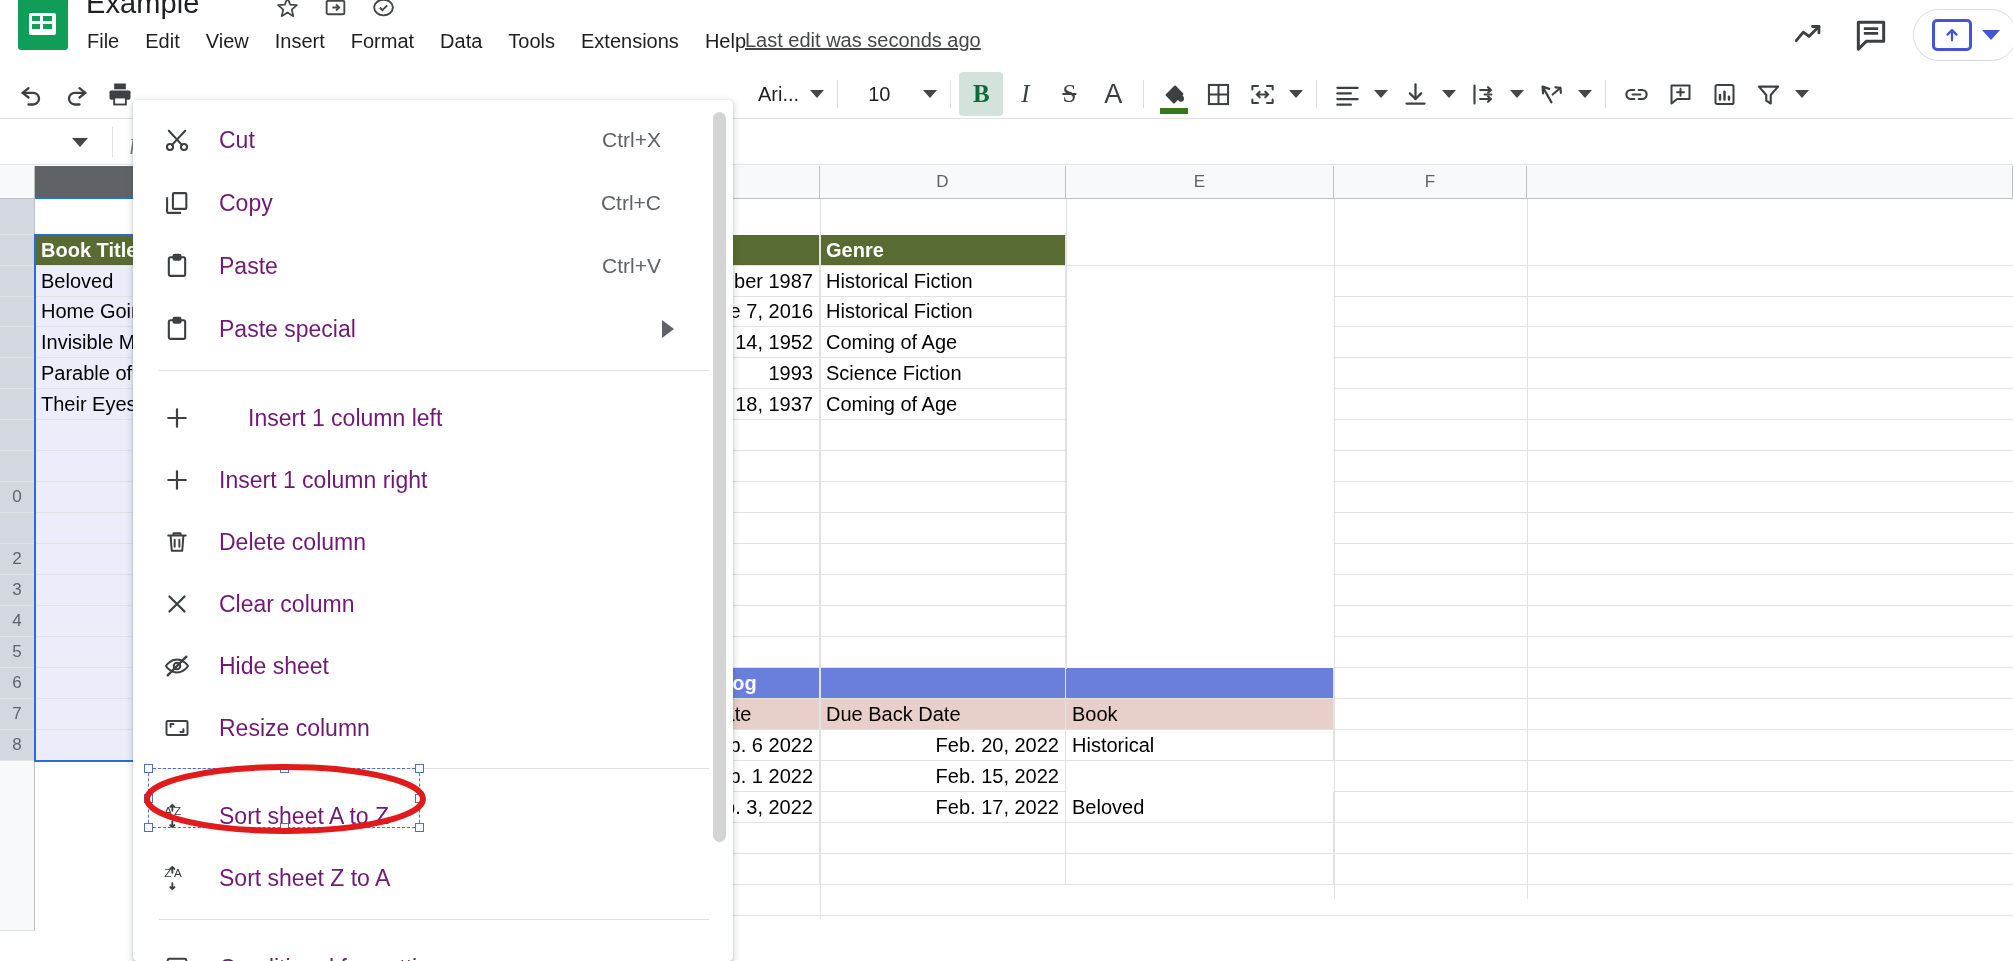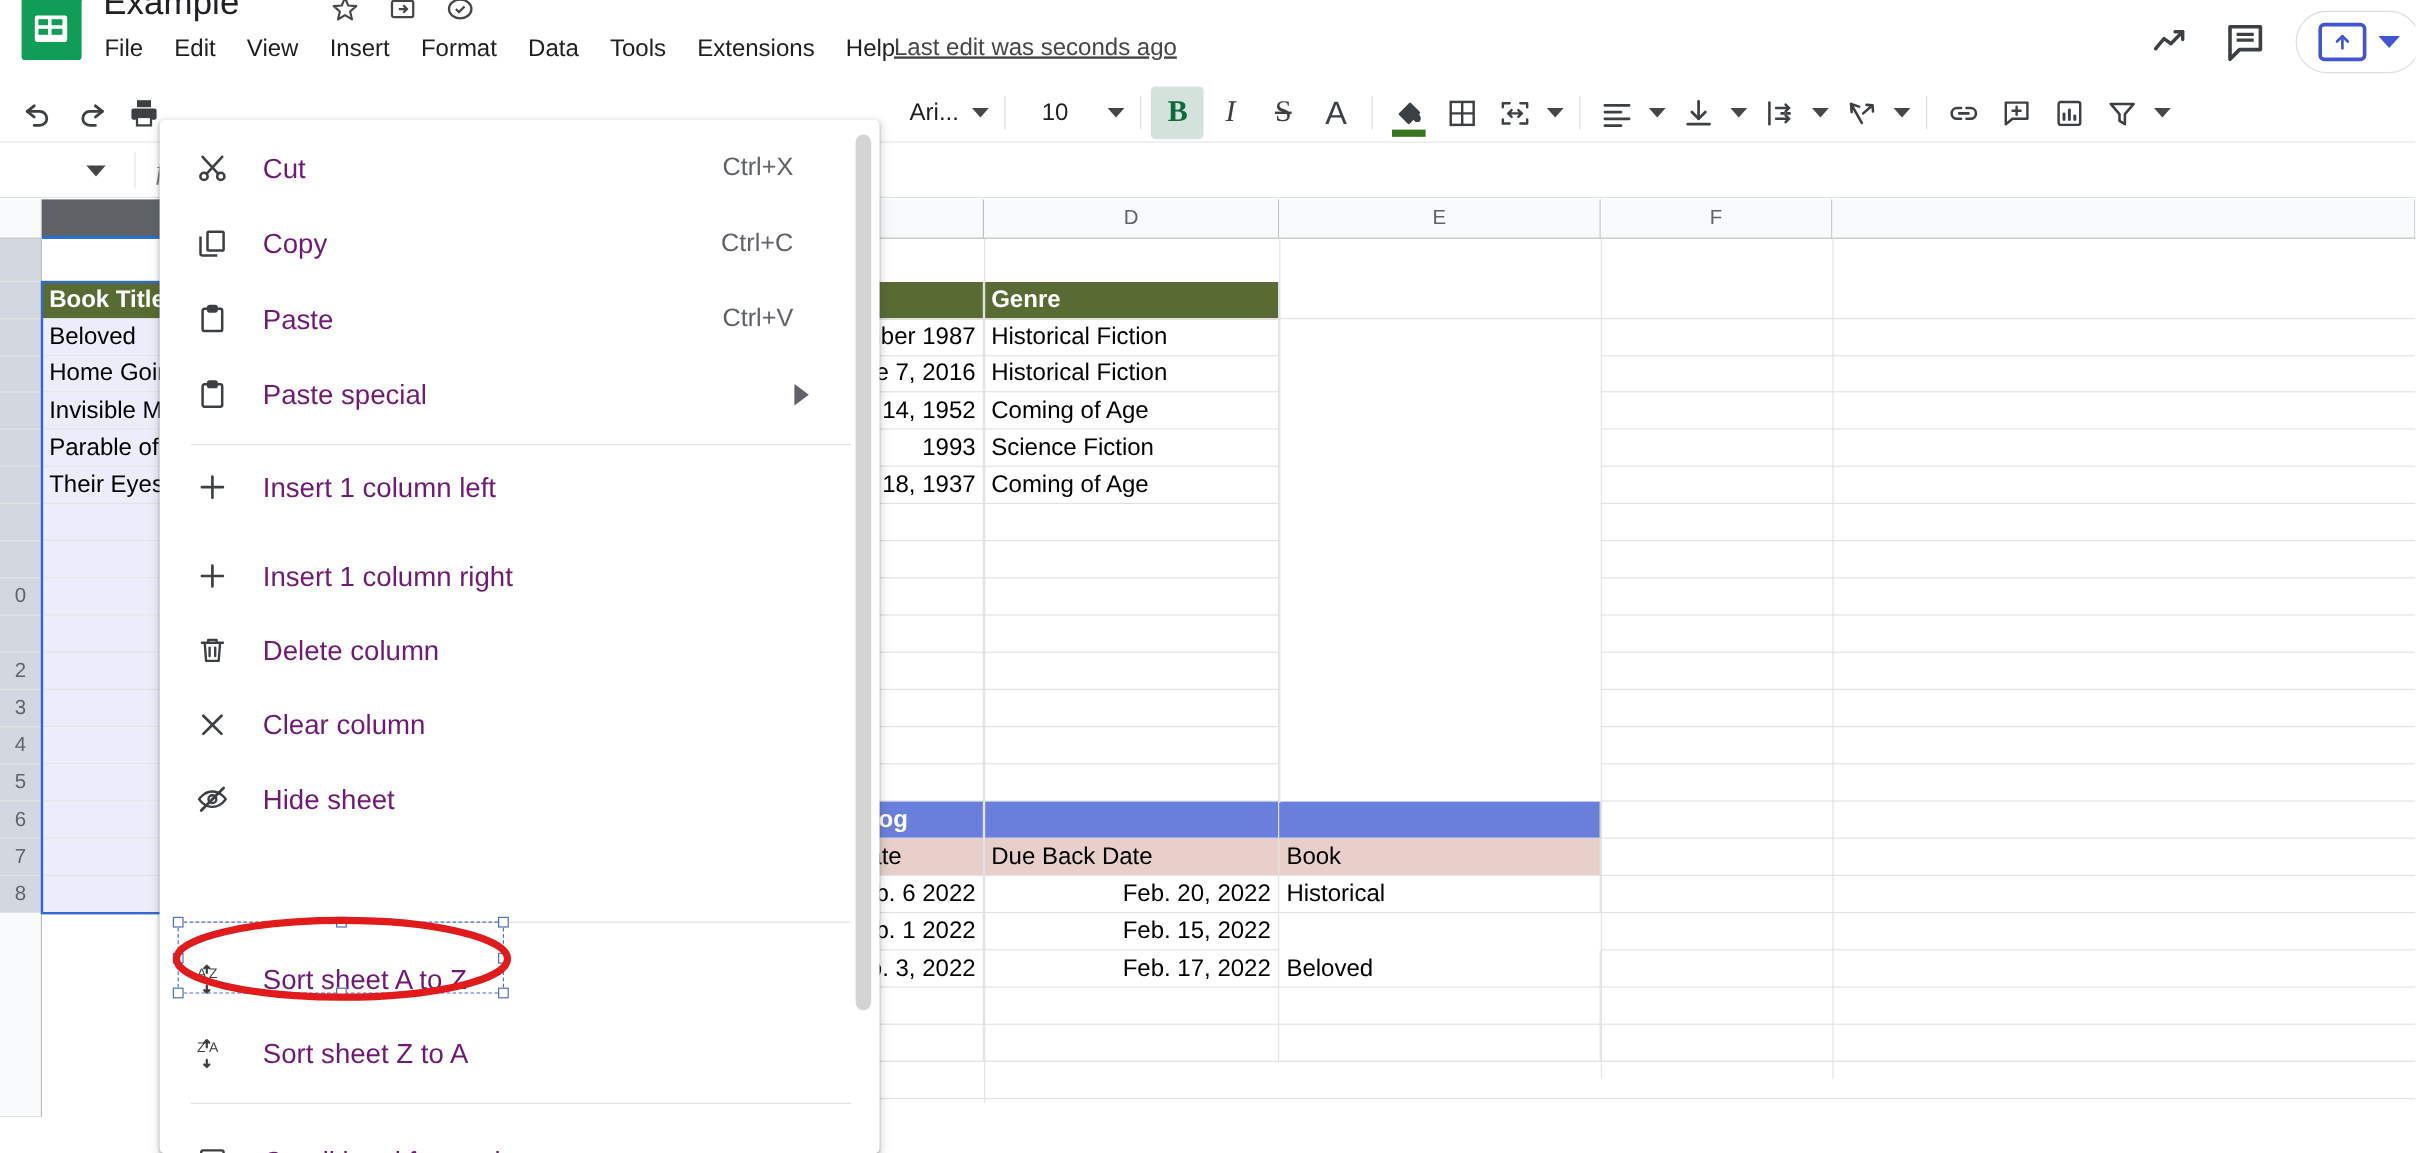--- a/index.html
+++ b/index.html
@@ -581,21 +581,21 @@
             <rect x="5" y="4.5" width="14" height="16" rx="1.4"></rect>
             <rect x="9" y="2.5" width="6" height="4" rx="1" fill="#3c4043"></rect>
           </svg>
       </span>
       <span class="ctx-label">Paste</span>
       <span class="ctx-accel">Ctrl+V</span>
     </div>
 
     <div class="ctx-sep" style="top:270px;"></div>
 
-    <div class="ctxitem" style="top:276px;">
+    <div class="ctxitem" style="top:288px;gap:29px;">
       <span class="ctx-ico">
         <svg width="28" height="28" viewBox="0 0 24 24" stroke="#3c4043" stroke-width="1.9" stroke-linecap="round">
             <path d="M12 4.5v15M4.5 12h15"></path>
           </svg>
       </span>
       <span class="ctx-label">Insert 1 column left</span>
     </div>
 
     <div class="ctxitem" style="top:350px;">
       <span class="ctx-ico">
@@ -629,20 +629,29 @@
       <span class="ctx-ico">
         <svg width="28" height="28" viewBox="0 0 24 24" fill="none" stroke="#3c4043" stroke-width="1.7" stroke-linecap="round">
             <path d="M2.5 12S6 6.5 12 6.5s9.5 5.5 9.5 5.5-3.5 5.5-9.5 5.5S2.5 12 2.5 12z"></path>
             <circle cx="12" cy="12" r="2.8"></circle>
             <path d="M4 20L20 4" stroke-width="2"></path>
           </svg>
       </span>
       <span class="ctx-label">Hide sheet</span>
     </div>
 
+    <div class="ctxitem" style="top:598px;">
+      <span class="ctx-ico">
+        <svg width="28" height="28" viewBox="0 0 24 24" fill="none" stroke="#3c4043" stroke-width="1.7" stroke-linecap="round" stroke-linejoin="round">
+            <rect x="3" y="6" width="18" height="12" rx="1"></rect>
+            <path d="M6.5 11V8.5H9M17.5 13v2.5H15"></path>
+          </svg>
+      </span>
+      <span class="ctx-label">Resize column</span>
+    </div>
 
     <div class="ctx-sep" style="top:668px;"></div>
 
     <div class="ctxitem" style="top:686px;">
       <span class="ctx-ico sortaz-ico">
         <svg width="28" height="28" viewBox="0 0 24 24" fill="none" stroke="#3c4043" stroke-width="1.6" stroke-linecap="round" stroke-linejoin="round">
           <text x="1" y="11" font-size="10" fill="#3c4043" stroke="none" font-family="Liberation Sans, sans-serif">A</text>
           <text x="9.5" y="11" font-size="10" fill="#3c4043" stroke="none" font-family="Liberation Sans, sans-serif">Z</text>
           <path d="M8 7.5l0-5M6.2 4.2L8 2.4l1.8 1.8"></path>
           <path d="M8 16.5v5M6.2 19.8L8 21.6l1.8-1.8"></path>

